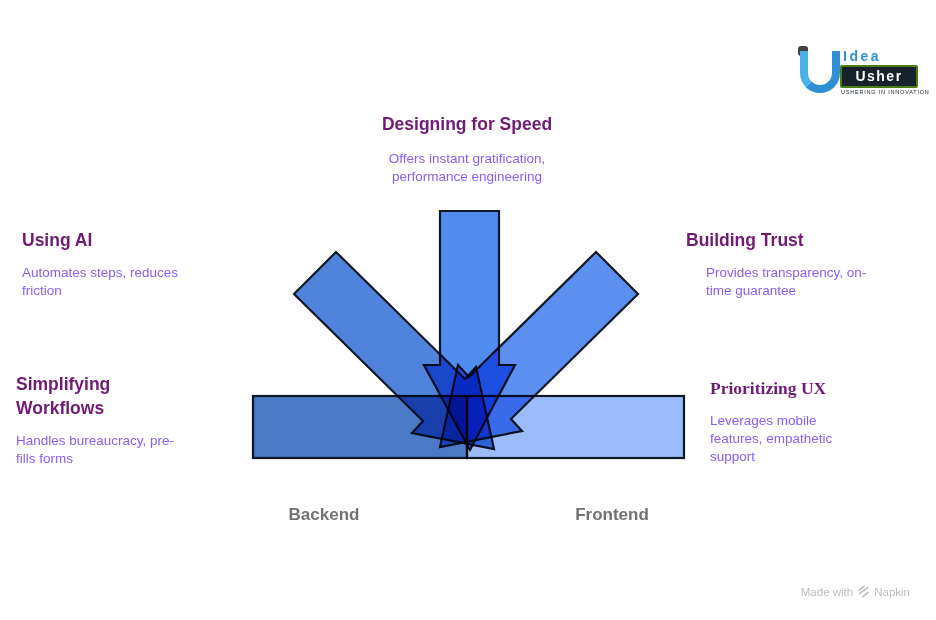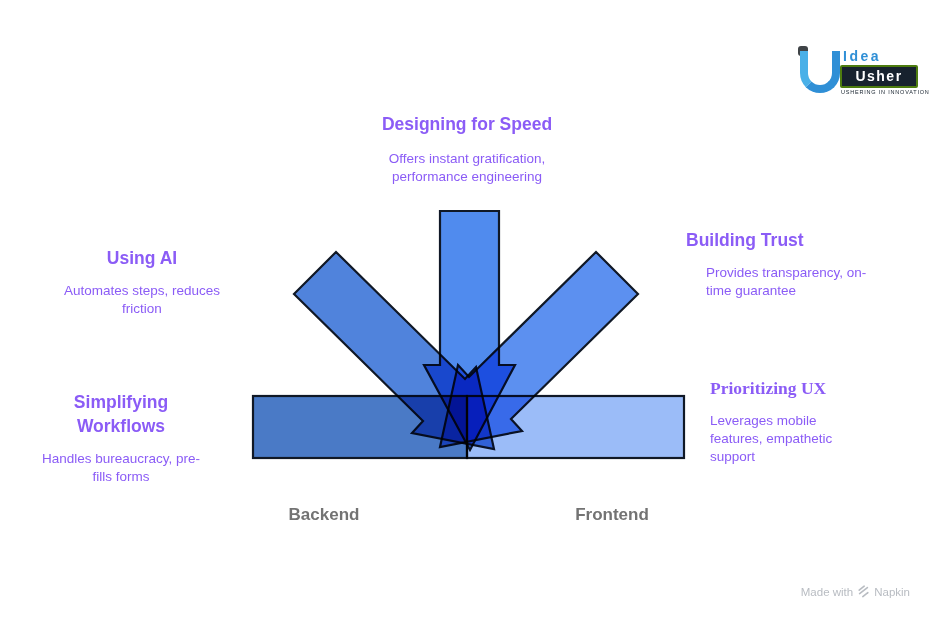--- a/index.html
+++ b/index.html
@@ -3,29 +3,29 @@
 <meta charset="utf-8">
 <style>
   html,body{margin:0;padding:0;}
   body{
     width:936px;height:620px;position:relative;overflow:hidden;
     background:#ffffff;
     font-family:"Liberation Sans","DejaVu Sans",sans-serif;
   }
   .abs{position:absolute;}
   .node-title{
-    font-size:17.5px;font-weight:bold;color:#8b5cf6;
+    font-size:17.5px;font-weight:bold;color:#701a75;
     white-space:pre-line;line-height:24px;
   }
   .node-desc{
     font-size:13.5px;color:#8b5cf6;
     white-space:pre-line;line-height:18px;
   }
   .ta-c{text-align:center;}
-  .ta-r{text-align:center;margin-top:18px;}
+  .ta-r{text-align:left;}
   .ta-l{text-align:left;}
   .axis-label{
     font-size:17px;font-weight:bold;color:#737373;text-align:center;
   }
   #diagram-svg{position:absolute;left:0;top:0;}
   #diagram-svg polygon, #diagram-svg rect{
     stroke:#101826;stroke-width:2.2;stroke-linejoin:miter;
     mix-blend-mode:multiply;
   }
   

